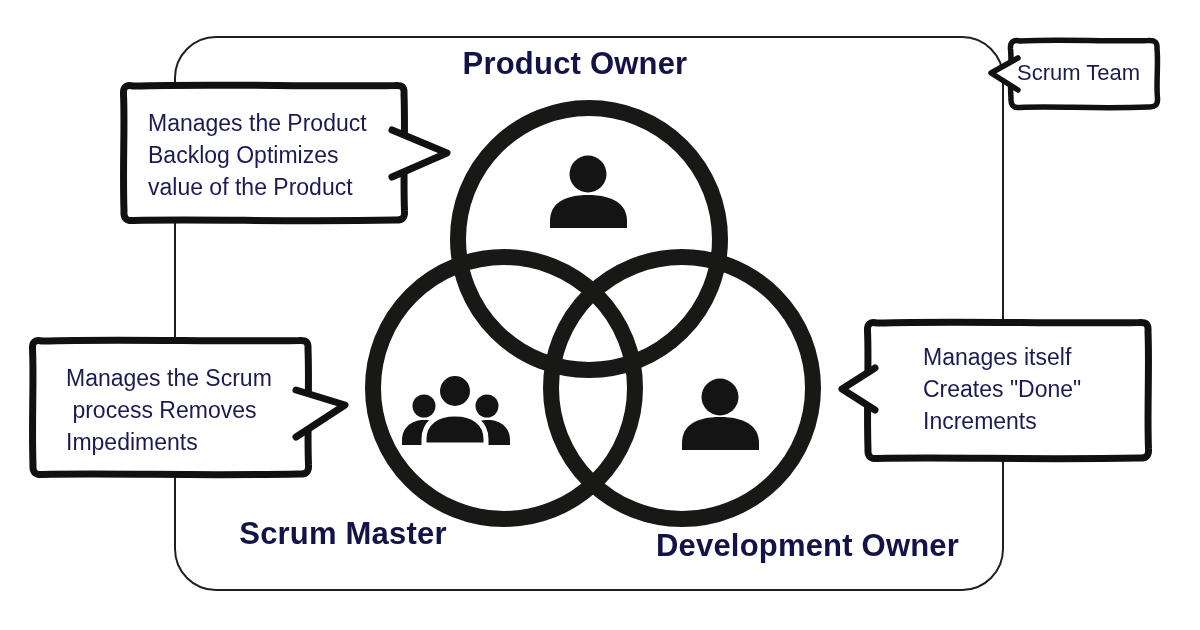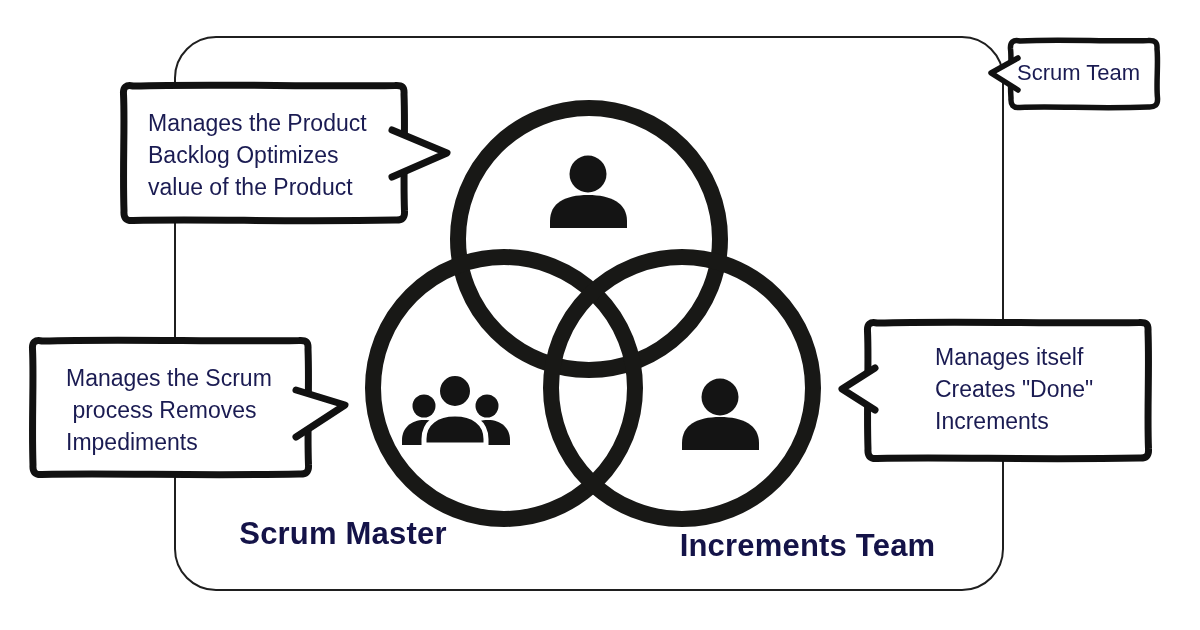--- a/index.html
+++ b/index.html
@@ -23,21 +23,21 @@
   .label-dt{left:655px;top:528px;width:305px;}
   .callout{position:absolute;z-index:4;}
   .callout svg{position:absolute;left:0;top:0;overflow:visible;}
   .callout-text{
     position:absolute;z-index:1;color:var(--navy);
     font-size:23px;line-height:32px;white-space:pre-wrap;
   }
   .tag-text{font-size:22px;line-height:26px;}
   .co-po  .callout-text{left:28px;top:25px;}
   .co-sm  .callout-text{left:38px;top:27px;}
-  .co-dt  .callout-text{left:95px;top:26px;margin-left:12px;}
+  .co-dt  .callout-text{left:95px;top:26px;}
   .co-tag .callout-text{left:35px;top:28px;}
 </style>
 </head>
 <body>
 
 <div class="canvas" style="--ink: #161613; --navy: #1a1b52; --heading: #141348;">
 
   <div class="frame"></div>
 
   <svg class="venn" width="1200" height="630" viewBox="0 0 1200 630">
@@ -60,22 +60,23 @@
     <g fill="#141414">
       <circle cx="424" cy="406" r="11.5"></circle>
       <circle cx="487" cy="406" r="11.5"></circle>
       <path d="M402,445 v-5 c0,-12 9,-20 22,-20 c13,0 22,8 22,20 v5 Z"></path>
       <path d="M466,445 v-5 c0,-12 9,-20 22,-20 c13,0 22,8 22,20 v5 Z"></path>
       <path d="M424,445 v-6 c0,-16 13,-25 31,-25 c18,0 31,9 31,25 v6 Z" stroke="#ffffff" stroke-width="5"></path>
       <circle cx="455" cy="391" r="17" stroke="#ffffff" stroke-width="4"></circle>
     </g>
   </svg>
 
+  <div class="role-label label-po">Product Owner</div>
   <div class="role-label label-sm">Scrum Master</div>
-  <div class="role-label label-dt">Increments Team</div>
+  <div class="role-label label-dt">Development Owner</div>
 
   <div class="callout co-po" style="left:120px;top:82px;width:340px;height:150px;padding-left:24px;">
     <svg width="340" height="150">
         <path d="M13,4 C102,1.5 186,5 275,3.5 C282,3 284.5,5 284,12 C285.5,50.25 283,90.75 284.5,129 C285,136 282,138.5 275,138 C172,140 88,137 13,138.5 C6,139 3.5,136 4,129 C2.5,84 5,43.5 3.5,12 C3,5 6,2.5 13,4 Z" fill="#ffffff" stroke="#111111" stroke-width="7" stroke-linejoin="round" stroke-linecap="round"></path>
         <path d="M272,48 L327,71 L272,95" fill="#ffffff" stroke="#111111" stroke-width="7" stroke-linejoin="round" stroke-linecap="round"></path>
       </svg>
     <div class="callout-text">Manages the Product
 Backlog Optimizes
 value of the Product</div>
   </div>

